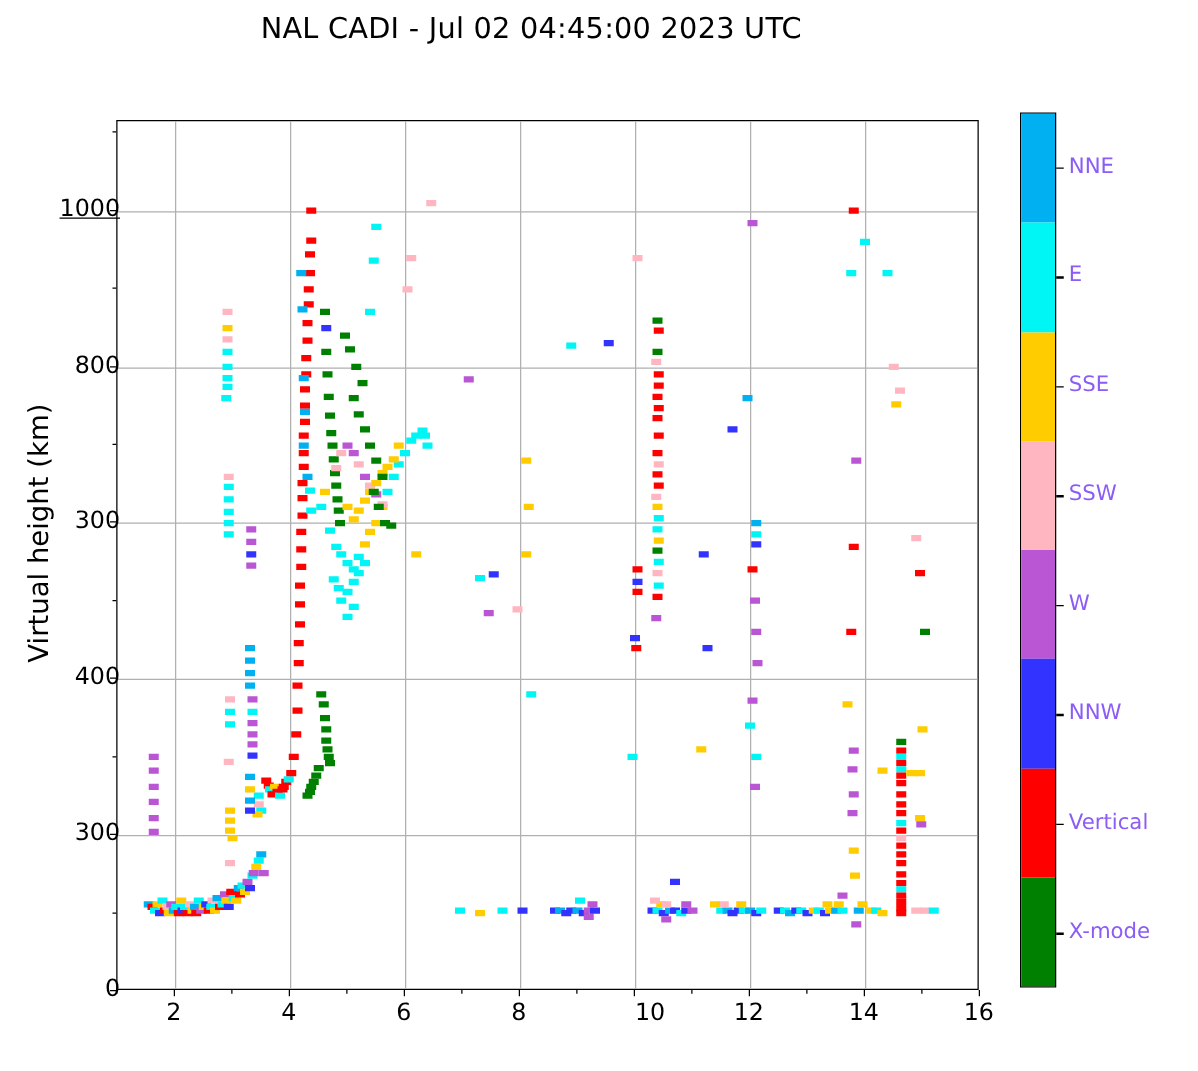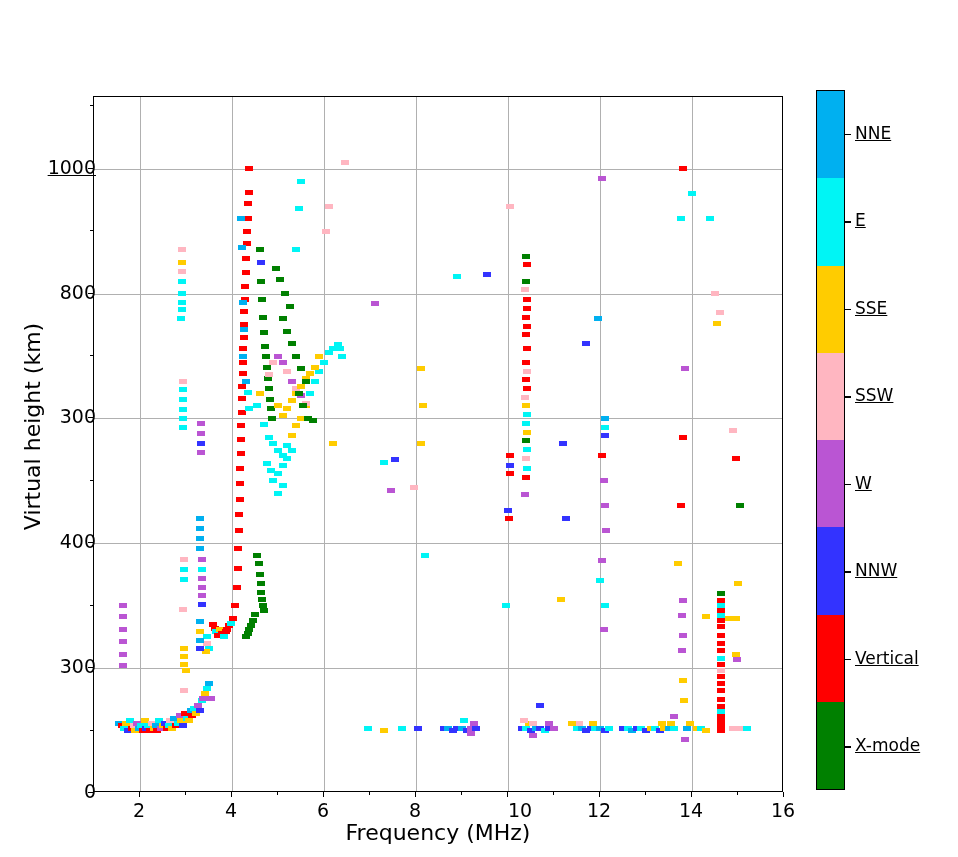--- a/index.html
+++ b/index.html
@@ -105,30 +105,30 @@
     display: flex; flex-direction: column;
   }
   .cbar-seg { width: 100%; flex: 1 1 0; }
   .cbar-tick {
     position: absolute;
     left: 845px; width: 6px; height: 1.3px; background: #000;
   }
   .cbar-label {
     position: absolute;
     left: 855px;
-    font-size: 17px; color: #000000;
+    font-size: 17px; color: #8b5cf6;
     white-space: nowrap;
-    text-decoration: underline;
   }
 </style>
 </head>
 <body>
 
 <div id="root">
 
+  <div class="title">NAL CADI - Jul 02 04:45:00 2023 UTC</div>
 
   <div class="axes" id="axes">
       <div class="gridline-v" style="left: 46px;"></div>
       <div class="gridline-v" style="left: 138px;"></div>
       <div class="gridline-v" style="left: 230px;"></div>
       <div class="gridline-v" style="left: 322px;"></div>
       <div class="gridline-v" style="left: 414px;"></div>
       <div class="gridline-v" style="left: 506px;"></div>
       <div class="gridline-v" style="left: 598px;"></div>
       <div class="gridline-h" style="top: 571.157px;"></div>
@@ -601,21 +601,20 @@
       <div class="tick-y" style="top: 167.785px;"></div>
       <div class="ticklabel-y" style="top: 155.785px; text-decoration: underline;">1000</div>
       <div class="tick-y-minor" style="top: 729.578px;"></div>
       <div class="tick-y-minor" style="top: 604.735px;"></div>
       <div class="tick-y-minor" style="top: 479.892px;"></div>
       <div class="tick-y-minor" style="top: 355.049px;"></div>
       <div class="tick-y-minor" style="top: 230.206px;"></div>
       <div class="tick-y-minor" style="top: 105.363px;"></div>
     </div>
 
-  <div class="xlabel">Frequency (MHz)</div>
   <div class="ylabel">Virtual height (km)</div>
 
   <div class="cbar" id="cbar">
       <div class="cbar-seg" style="background: rgb(0, 176, 240);"></div>
       <div class="cbar-seg" style="background: rgb(0, 245, 245);"></div>
       <div class="cbar-seg" style="background: rgb(255, 204, 0);"></div>
       <div class="cbar-seg" style="background: rgb(255, 182, 193);"></div>
       <div class="cbar-seg" style="background: rgb(186, 85, 211);"></div>
       <div class="cbar-seg" style="background: rgb(51, 51, 255);"></div>
       <div class="cbar-seg" style="background: rgb(255, 0, 0);"></div>

